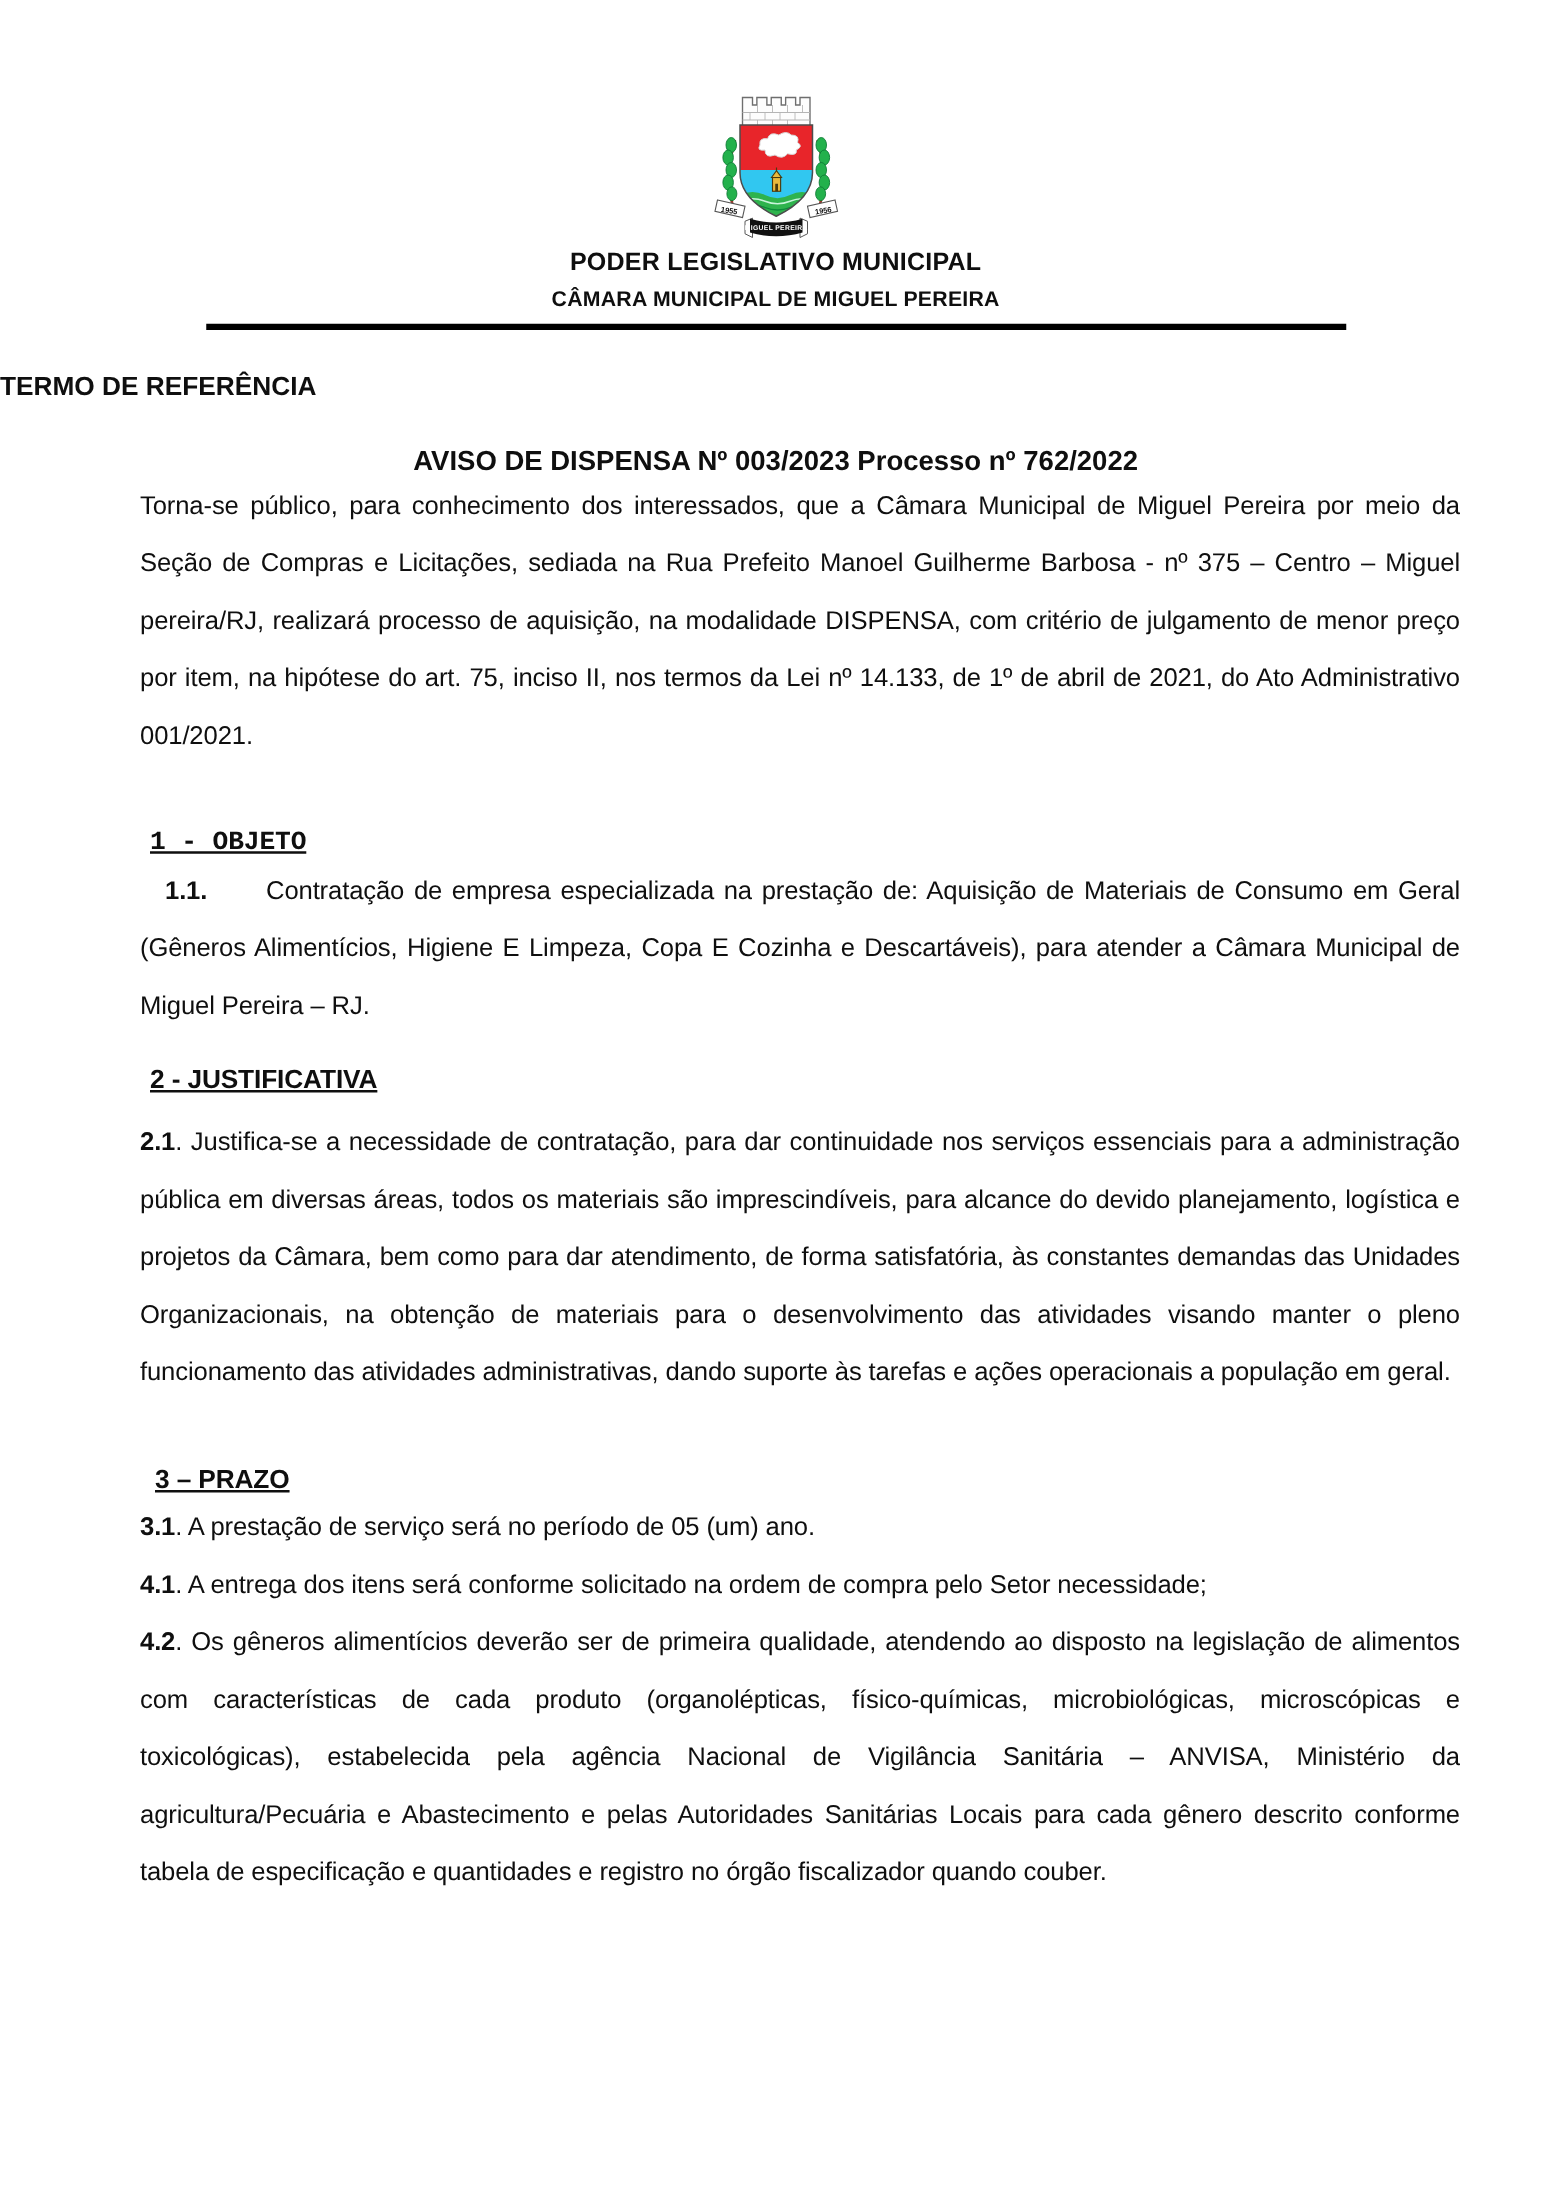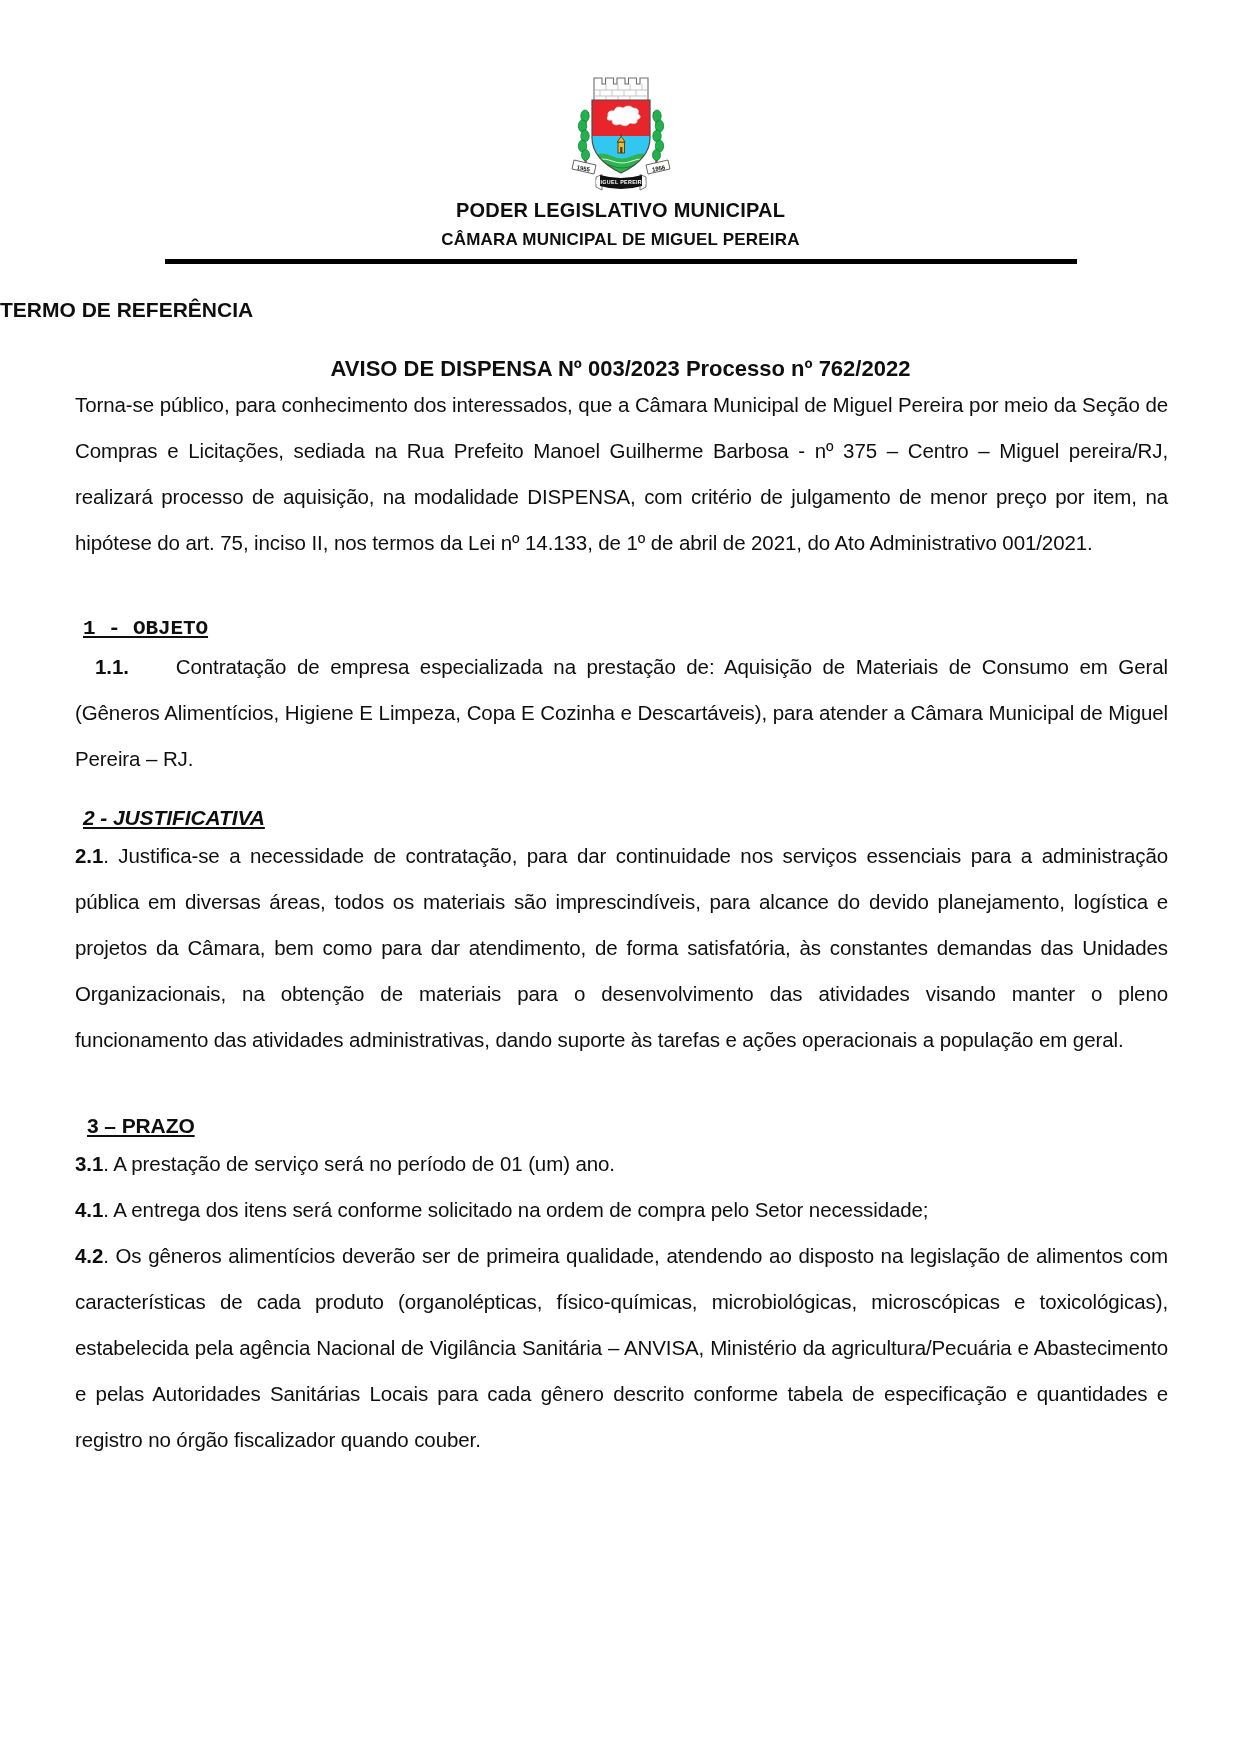--- a/index.html
+++ b/index.html
@@ -20,32 +20,32 @@
   .rule { width:912px; margin:4px auto 0; border-top:5px solid #000; height:0; }
   .doc-title {
     margin-top:33px; text-align:left; font-weight:bold;
     font-size:21px; line-height:26px;
   }
   .doc-subtitle {
     margin-top:33px; text-align:center; font-weight:bold;
     font-size:22px; line-height:26px;
   }
   .content {
-    padding:0 73px 0 75px;
+    padding:0 73px 0 112px;
     font-size:20.5px; line-height:46px; text-align:justify;
     letter-spacing:-0.1px;
   }
   .content p { margin:0; }
   .intro { margin-top:11px; }
   .sec-h {
     margin:0; font-size:21px; line-height:30px; font-weight:bold;
     text-decoration:underline; text-align:left;
   }
   .sec-h.h1 { margin:48px 0 0 8px;font-family:Liberation Mono, monospace; }
-  .sec-h.h2 { margin:21px 0 0 8px;font-style:italic; }
+  .sec-h.h2 { margin:21px 0 12px 8px; }
   .sec-h.h3 { margin:48px 0 0 12px; }
   .sec-h.h4 { margin:45px 0 0 8px; }
   .item { margin-left:8px; }
   .mt12 { margin-top:12px; }
   .mt8  { margin-top:8px; }
   .mt9  { margin-top:9px; }
   .tabbed { text-indent:20px; }
   .num { font-weight:bold; }
   .num.tabgap { margin-right:47px; }
   
@@ -134,19 +134,19 @@
 
     <p class="intro">Torna-se público, para conhecimento dos interessados, que a Câmara Municipal de Miguel Pereira por meio da Seção de Compras e Licitações, sediada na Rua Prefeito Manoel Guilherme Barbosa -  nº 375 – Centro – Miguel pereira/RJ, realizará processo de aquisição, na modalidade DISPENSA, com critério de julgamento de menor preço por item, na hipótese do art. 75, inciso II, nos termos da Lei nº 14.133, de 1º de abril de 2021, do Ato Administrativo 001/2021.</p>
 
     <h2 class="sec-h h1">1 - OBJETO</h2>
     <p class="item mt12 tabbed"><span class="num tabgap">1.1.</span><span>Contratação de empresa especializada na prestação de: Aquisição de Materiais de Consumo em Geral (Gêneros Alimentícios, Higiene E Limpeza, Copa E Cozinha e Descartáveis), para atender a Câmara Municipal de Miguel Pereira – RJ.</span></p>
 
     <h2 class="sec-h h2">2 - JUSTIFICATIVA</h2>
     <p class="item mt8"><span class="num">2.1</span><span>. Justifica-se a necessidade de contratação, para dar continuidade nos serviços essenciais para a administração pública em diversas áreas, todos os materiais são imprescindíveis, para alcance do devido planejamento, logística e projetos da Câmara, bem como para dar atendimento, de forma satisfatória, às constantes demandas das Unidades Organizacionais, na obtenção de materiais para o desenvolvimento das atividades visando manter o pleno funcionamento das atividades administrativas, dando suporte às tarefas e ações operacionais a população em geral.</span></p>
 
     <h2 class="sec-h h3">3 – PRAZO</h2>
-    <p class="item mt9"><span class="num">3.1</span><span>. A prestação de serviço será no período de 01 (um) ano.</span></p>
+    <p class="item mt9"><span class="num">3.1</span><span>. A prestação de serviço será no período de 05 (um) ano.</span></p>
 
     <p class="item mt12"><span class="num">4.1</span><span>. A entrega dos itens será conforme solicitado na ordem de compra pelo Setor necessidade;</span></p>
     <p class="item"><span class="num">4.2</span><span>. Os gêneros alimentícios deverão ser de primeira qualidade, atendendo ao disposto na legislação de alimentos com características de cada produto (organolépticas, físico-químicas, microbiológicas, microscópicas e toxicológicas), estabelecida pela agência Nacional de Vigilância Sanitária – ANVISA, Ministério da agricultura/Pecuária e Abastecimento e pelas Autoridades Sanitárias Locais para cada gênero descrito conforme tabela de especificação e quantidades e registro no órgão fiscalizador quando couber.</span></p>
 
   </div>
 </div>
 
 </body></html>

